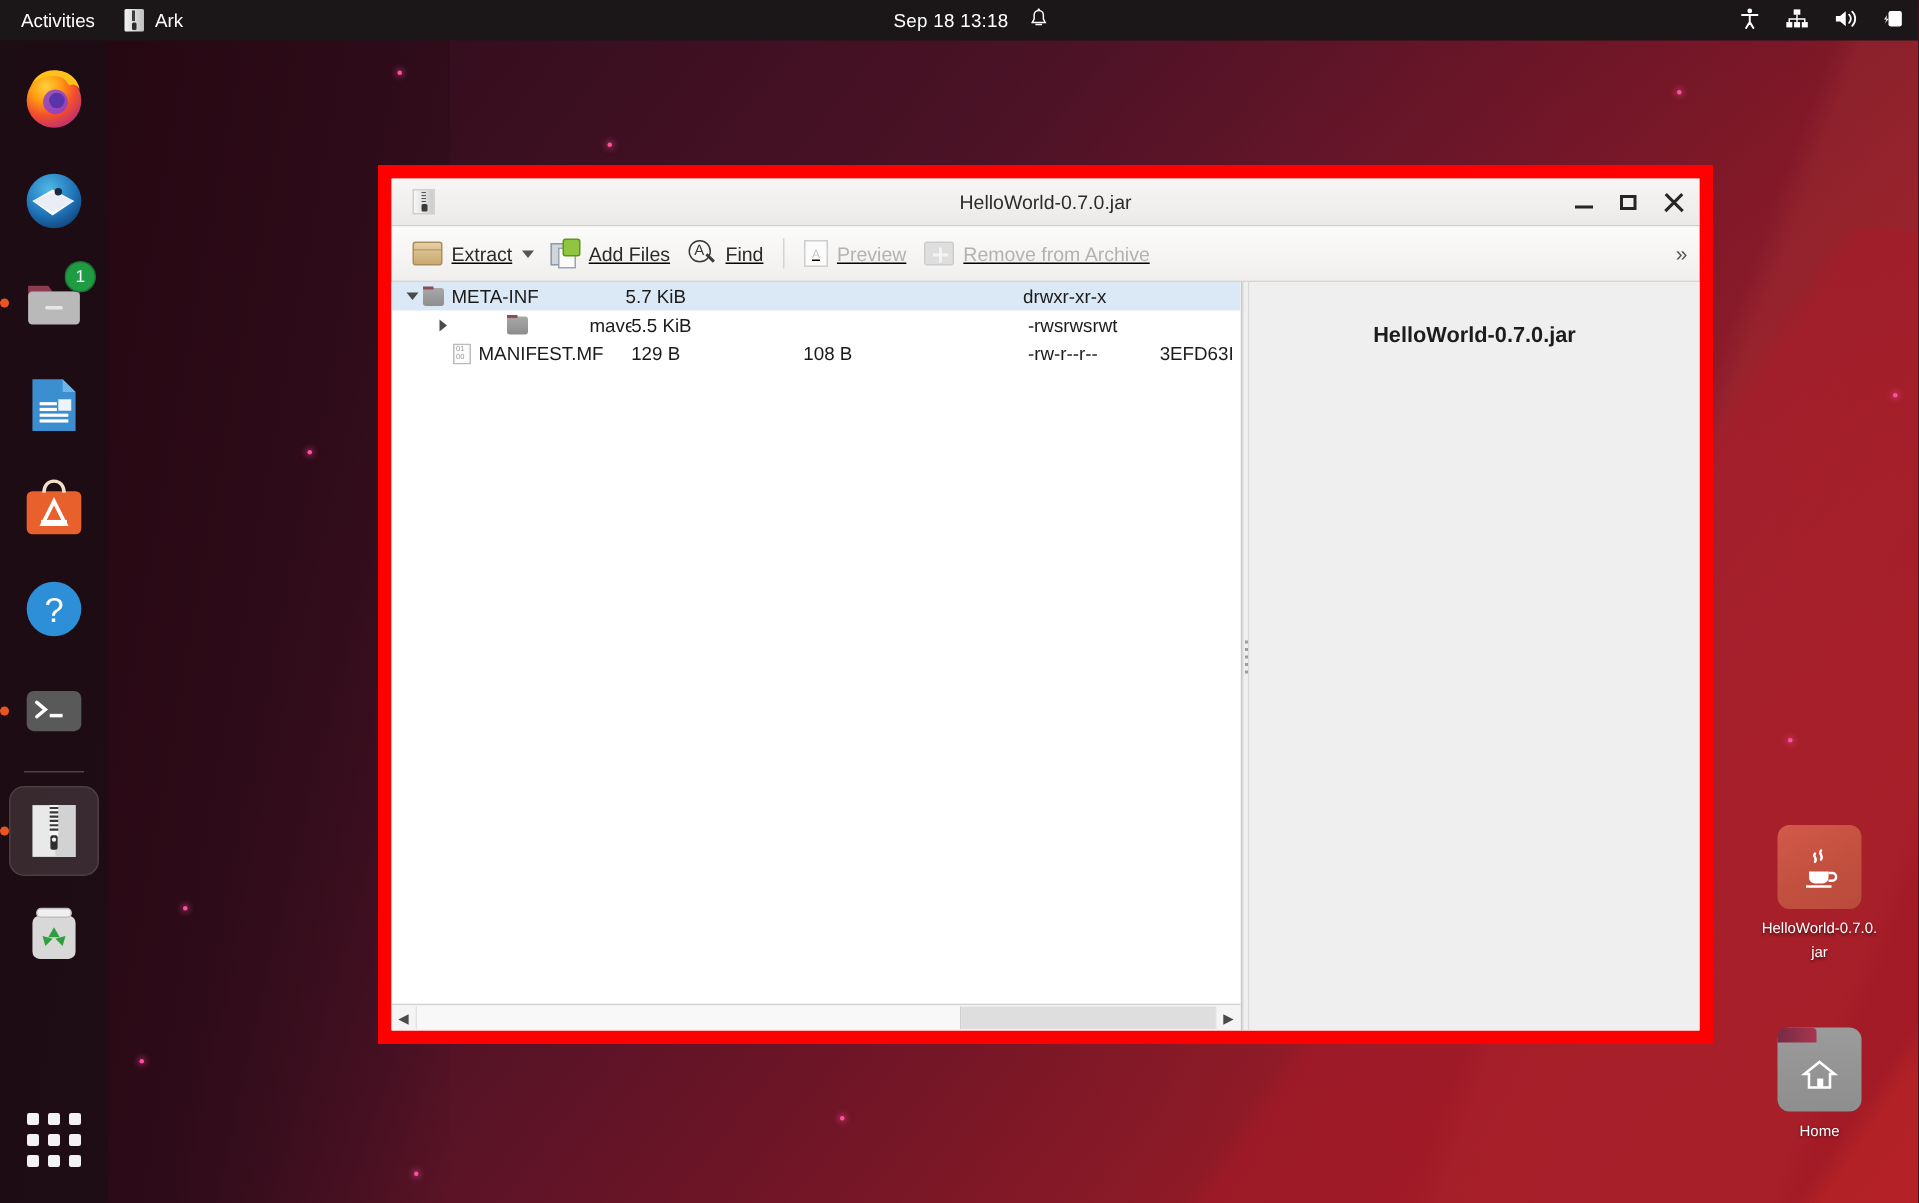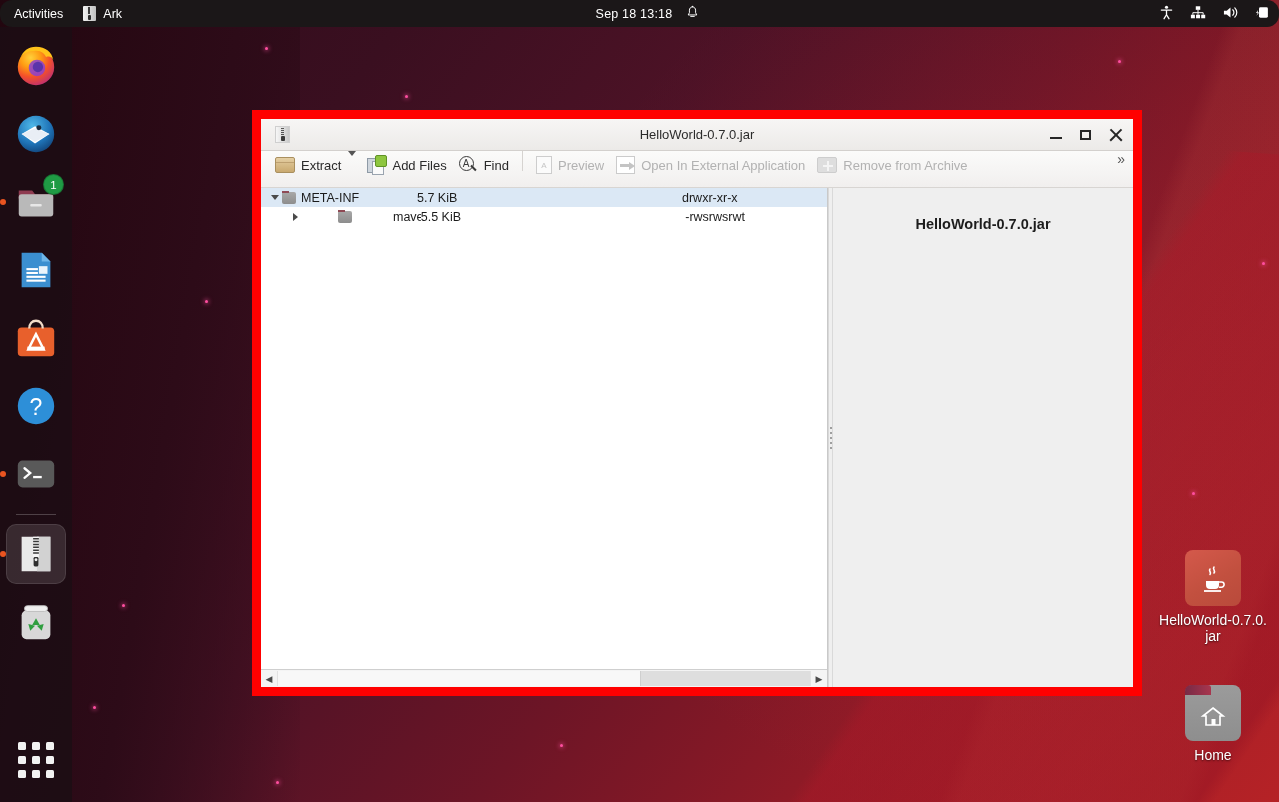--- a/index.html
+++ b/index.html
@@ -55,21 +55,20 @@
   #topbar {
     position: absolute;
     left: 0; top: 0;
     width: 1279px; height: 27px;
     background: #1b1718;
     color: #ffffff;
     font-size: 12.5px;
     display: flex;
     align-items: center;
     z-index: 60;
-    border-radius: 12px;
   }
   #topbar .tb-activities {
     padding: 0 10px 0 14px;
     height: 27px;
     display: flex; align-items: center;
     cursor: default;
   }
   #topbar .tb-app {
     display: flex; align-items: center; gap: 7px;
     padding: 0 10px;
@@ -177,21 +176,21 @@
     margin-bottom: 12px;
   }
   .dock-grid i { background: #f2f2f2; border-radius: 1.5px; display:block; width:8px; height:8px; }
 
   
   .desktop-icon {
     position: absolute;
     width: 110px;
     text-align: center;
     color: #fff;
-    font-size: 14px;
+    font-size: 10px;
     line-height: 16px;
     text-shadow: 0 1px 2px rgba(0,0,0,0.6);
     z-index: 10;
   }
   .desktop-icon .thumb {
     width: 56px; height: 56px;
     margin: 0 auto 6px auto;
     border-radius: 8px;
     display: flex; align-items: center; justify-content: center;
   }
@@ -285,24 +284,26 @@
     content:""; position:absolute; left:-1px; top:6px; width:16px; height:2.4px; background:#262626;
   }
   .wbtn.close:before { transform: rotate(45deg); }
   .wbtn.close:after  { transform: rotate(-45deg); }
 
   .toolbar {
     height: 37px;
     background: linear-gradient(180deg,#fbfbfa 0%,#f1efee 100%);
     border-bottom: 1px solid #d8d5d2;
     display: flex;
+    align-items: center;
     padding: 0 6px 0 8px;
     flex: 0 0 auto;
     position: relative;
     box-sizing: border-box;
+    text-decoration: underline;
   }
   .tbtn {
     display: flex;
     align-items: center;
     gap: 6px;
     height: 28px;
     padding: 0 6px;
     font-size: 13px;
     color: #2a2a2a;
     border-radius: 3px;
@@ -816,24 +817,20 @@
         <span>Find</span>
       </div>
 
       <span class="tb-sep"></span>
 
       <div class="tbtn disabled">
         <span class="ico-preview">A</span>
         <span>Preview</span>
       </div>
 
-      <div class="tbtn disabled">
-        <span class="ico-openext"></span>
-        <span>Open In External Application</span>
-      </div>
 
       <div class="tbtn disabled">
         <span class="ico-remove"></span>
         <span>Remove from Archive</span>
       </div>
 
       <span class="tb-overflow">»</span>
     </div>
 
     <div class="winbody">
@@ -860,20 +857,30 @@
               <span class="twisty closed"></span>
               <span class="ico-folder"></span>
               <span>maven</span>
             </div>
             <div class="fcell" style="width:115px;">5.5 KiB</div>
             <div class="fcell" style="width:150px;"></div>
             <div class="fcell" style="width:88px;">-rwsrwsrwt</div>
             <div class="fcell" style="width:54px;"></div>
           </div>
 
+          <div class="frow">
+            <div class="fcell namecell" style="width:160px; padding-left:41px;">
+              <span class="ico-file">01<br>00</span>
+              <span>MANIFEST.MF</span>
+            </div>
+            <div class="fcell" style="width:115px;">129 B</div>
+            <div class="fcell" style="width:150px;">108 B</div>
+            <div class="fcell" style="width:88px;">-rw-r--r--</div>
+            <div class="fcell" style="width:54px;">3EFD63I</div>
+          </div>
 
         </div>
 
         <div class="hscroll">
           <div class="hs-arrow">◀</div>
           <div class="hs-track">
             <div class="hs-thumb"></div>
             <div class="hs-rest"></div>
           </div>
           <div class="hs-arrow">▶</div>

